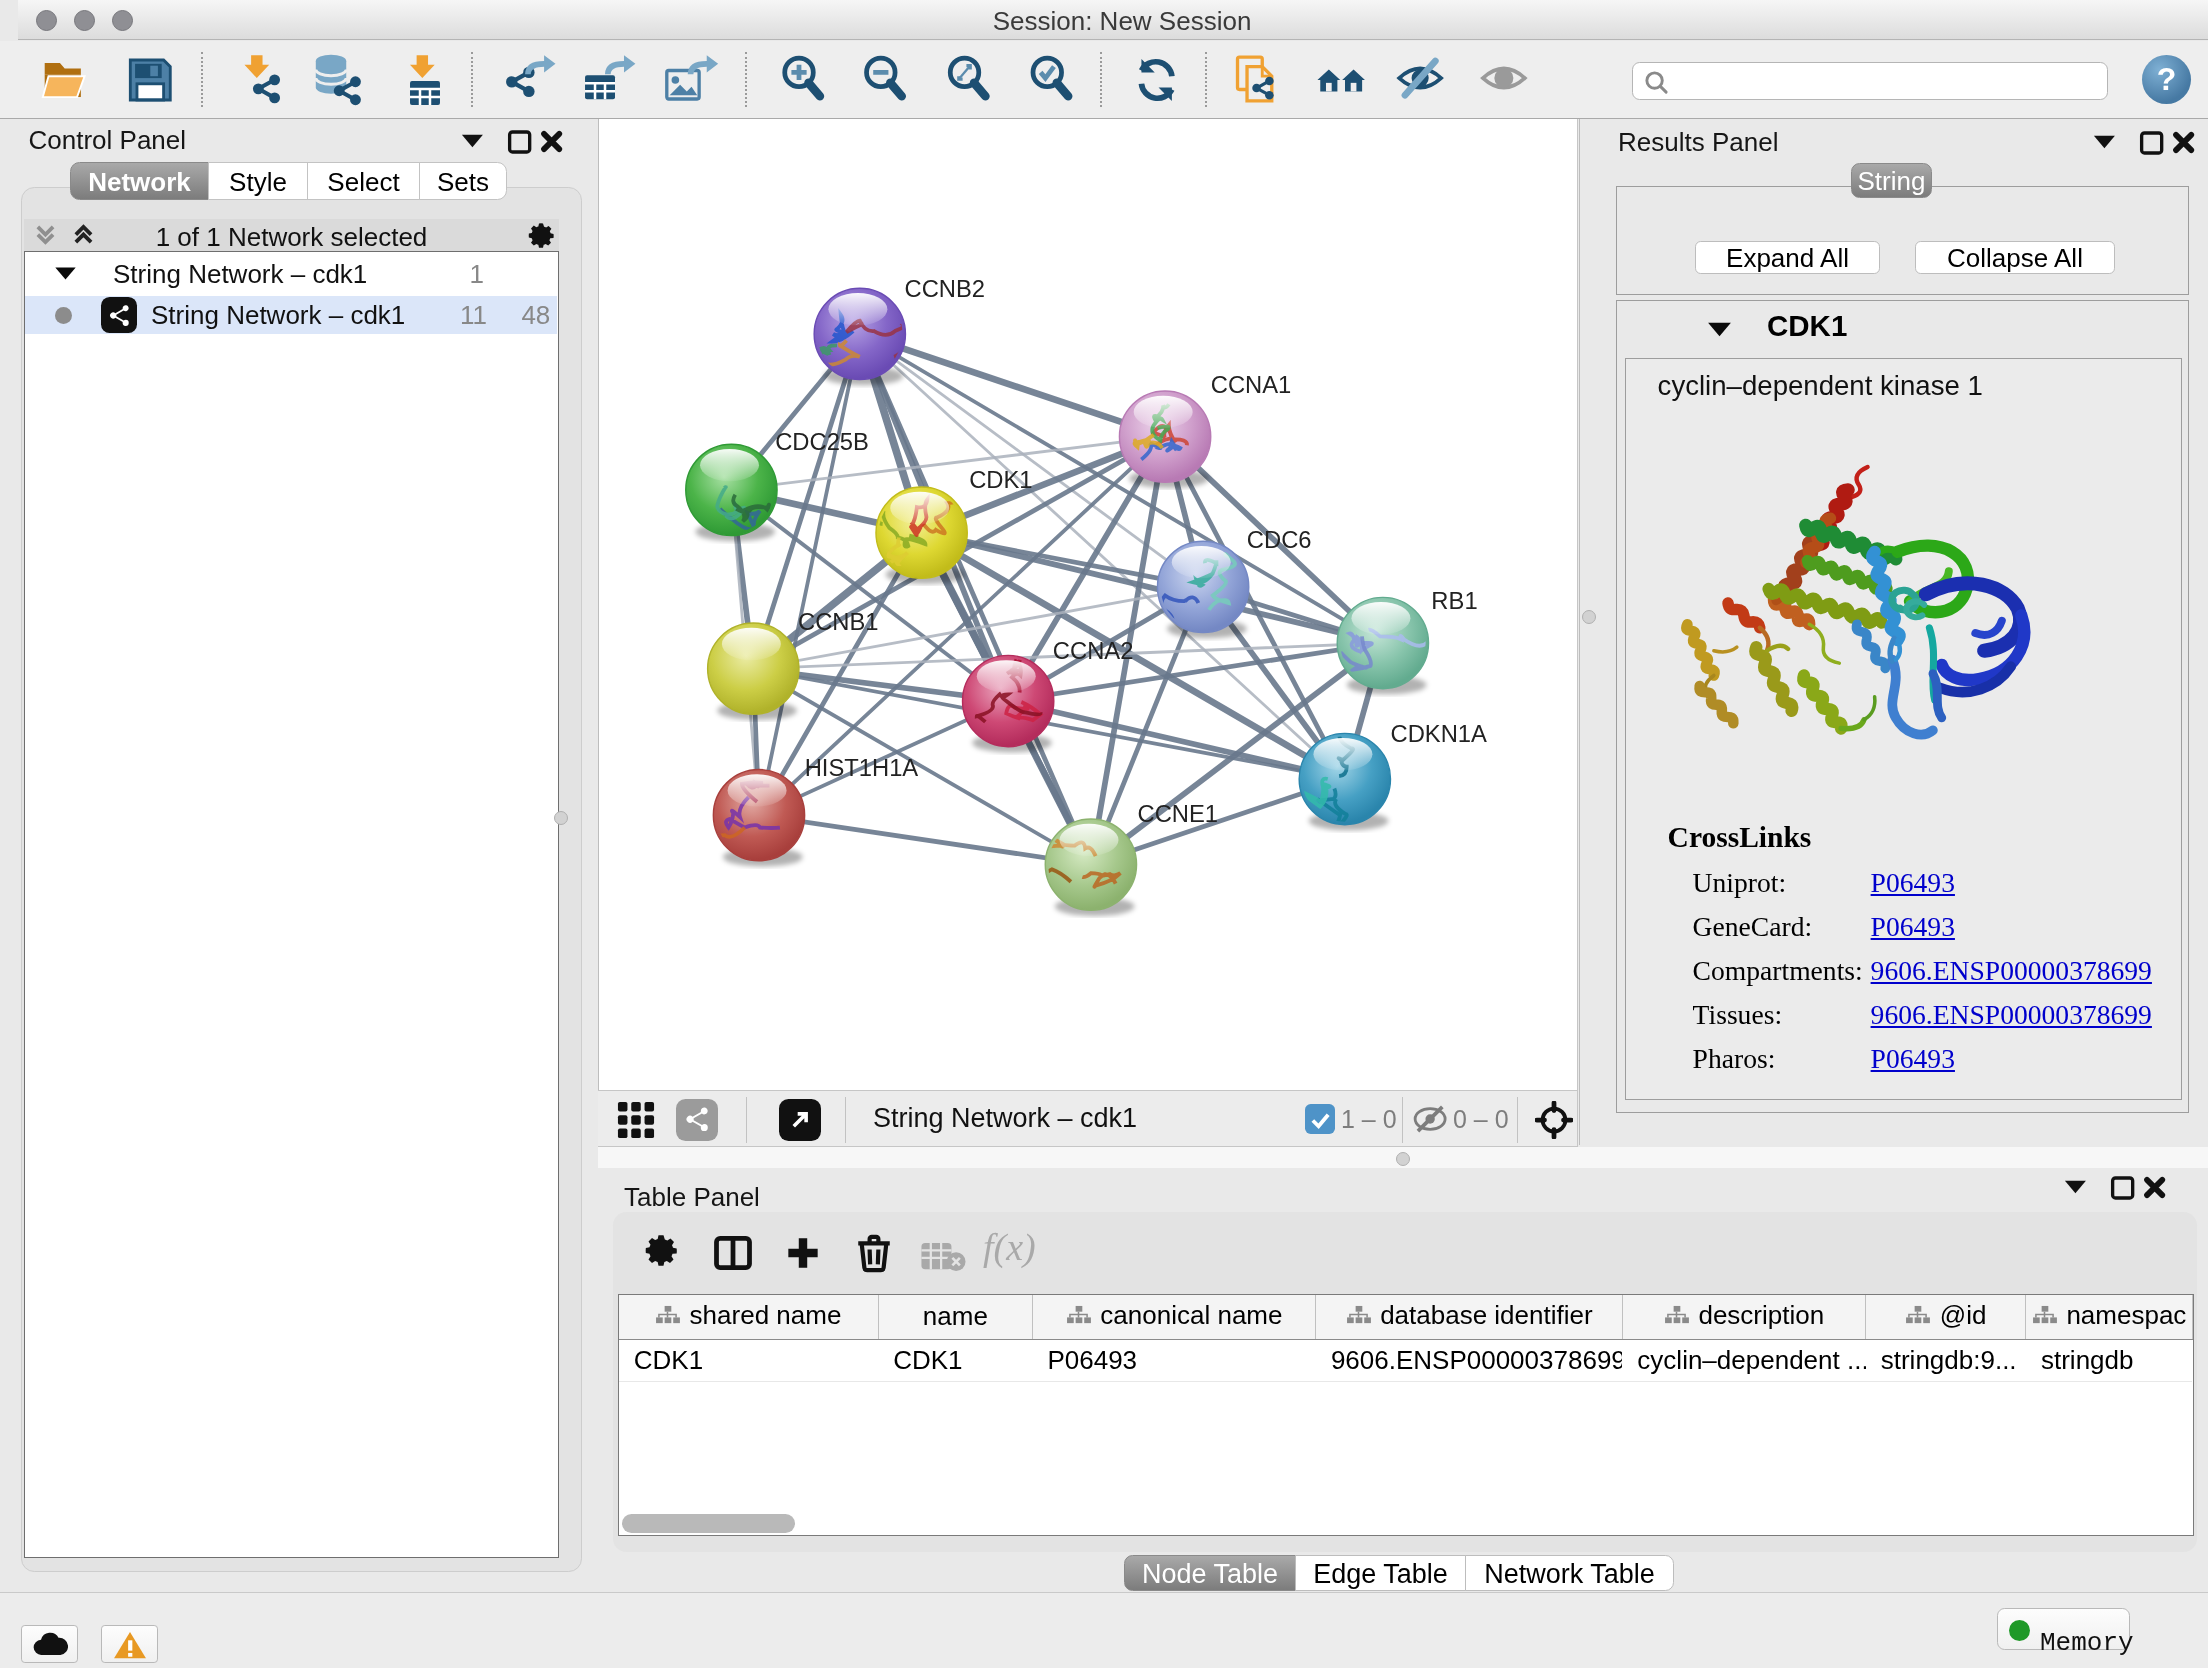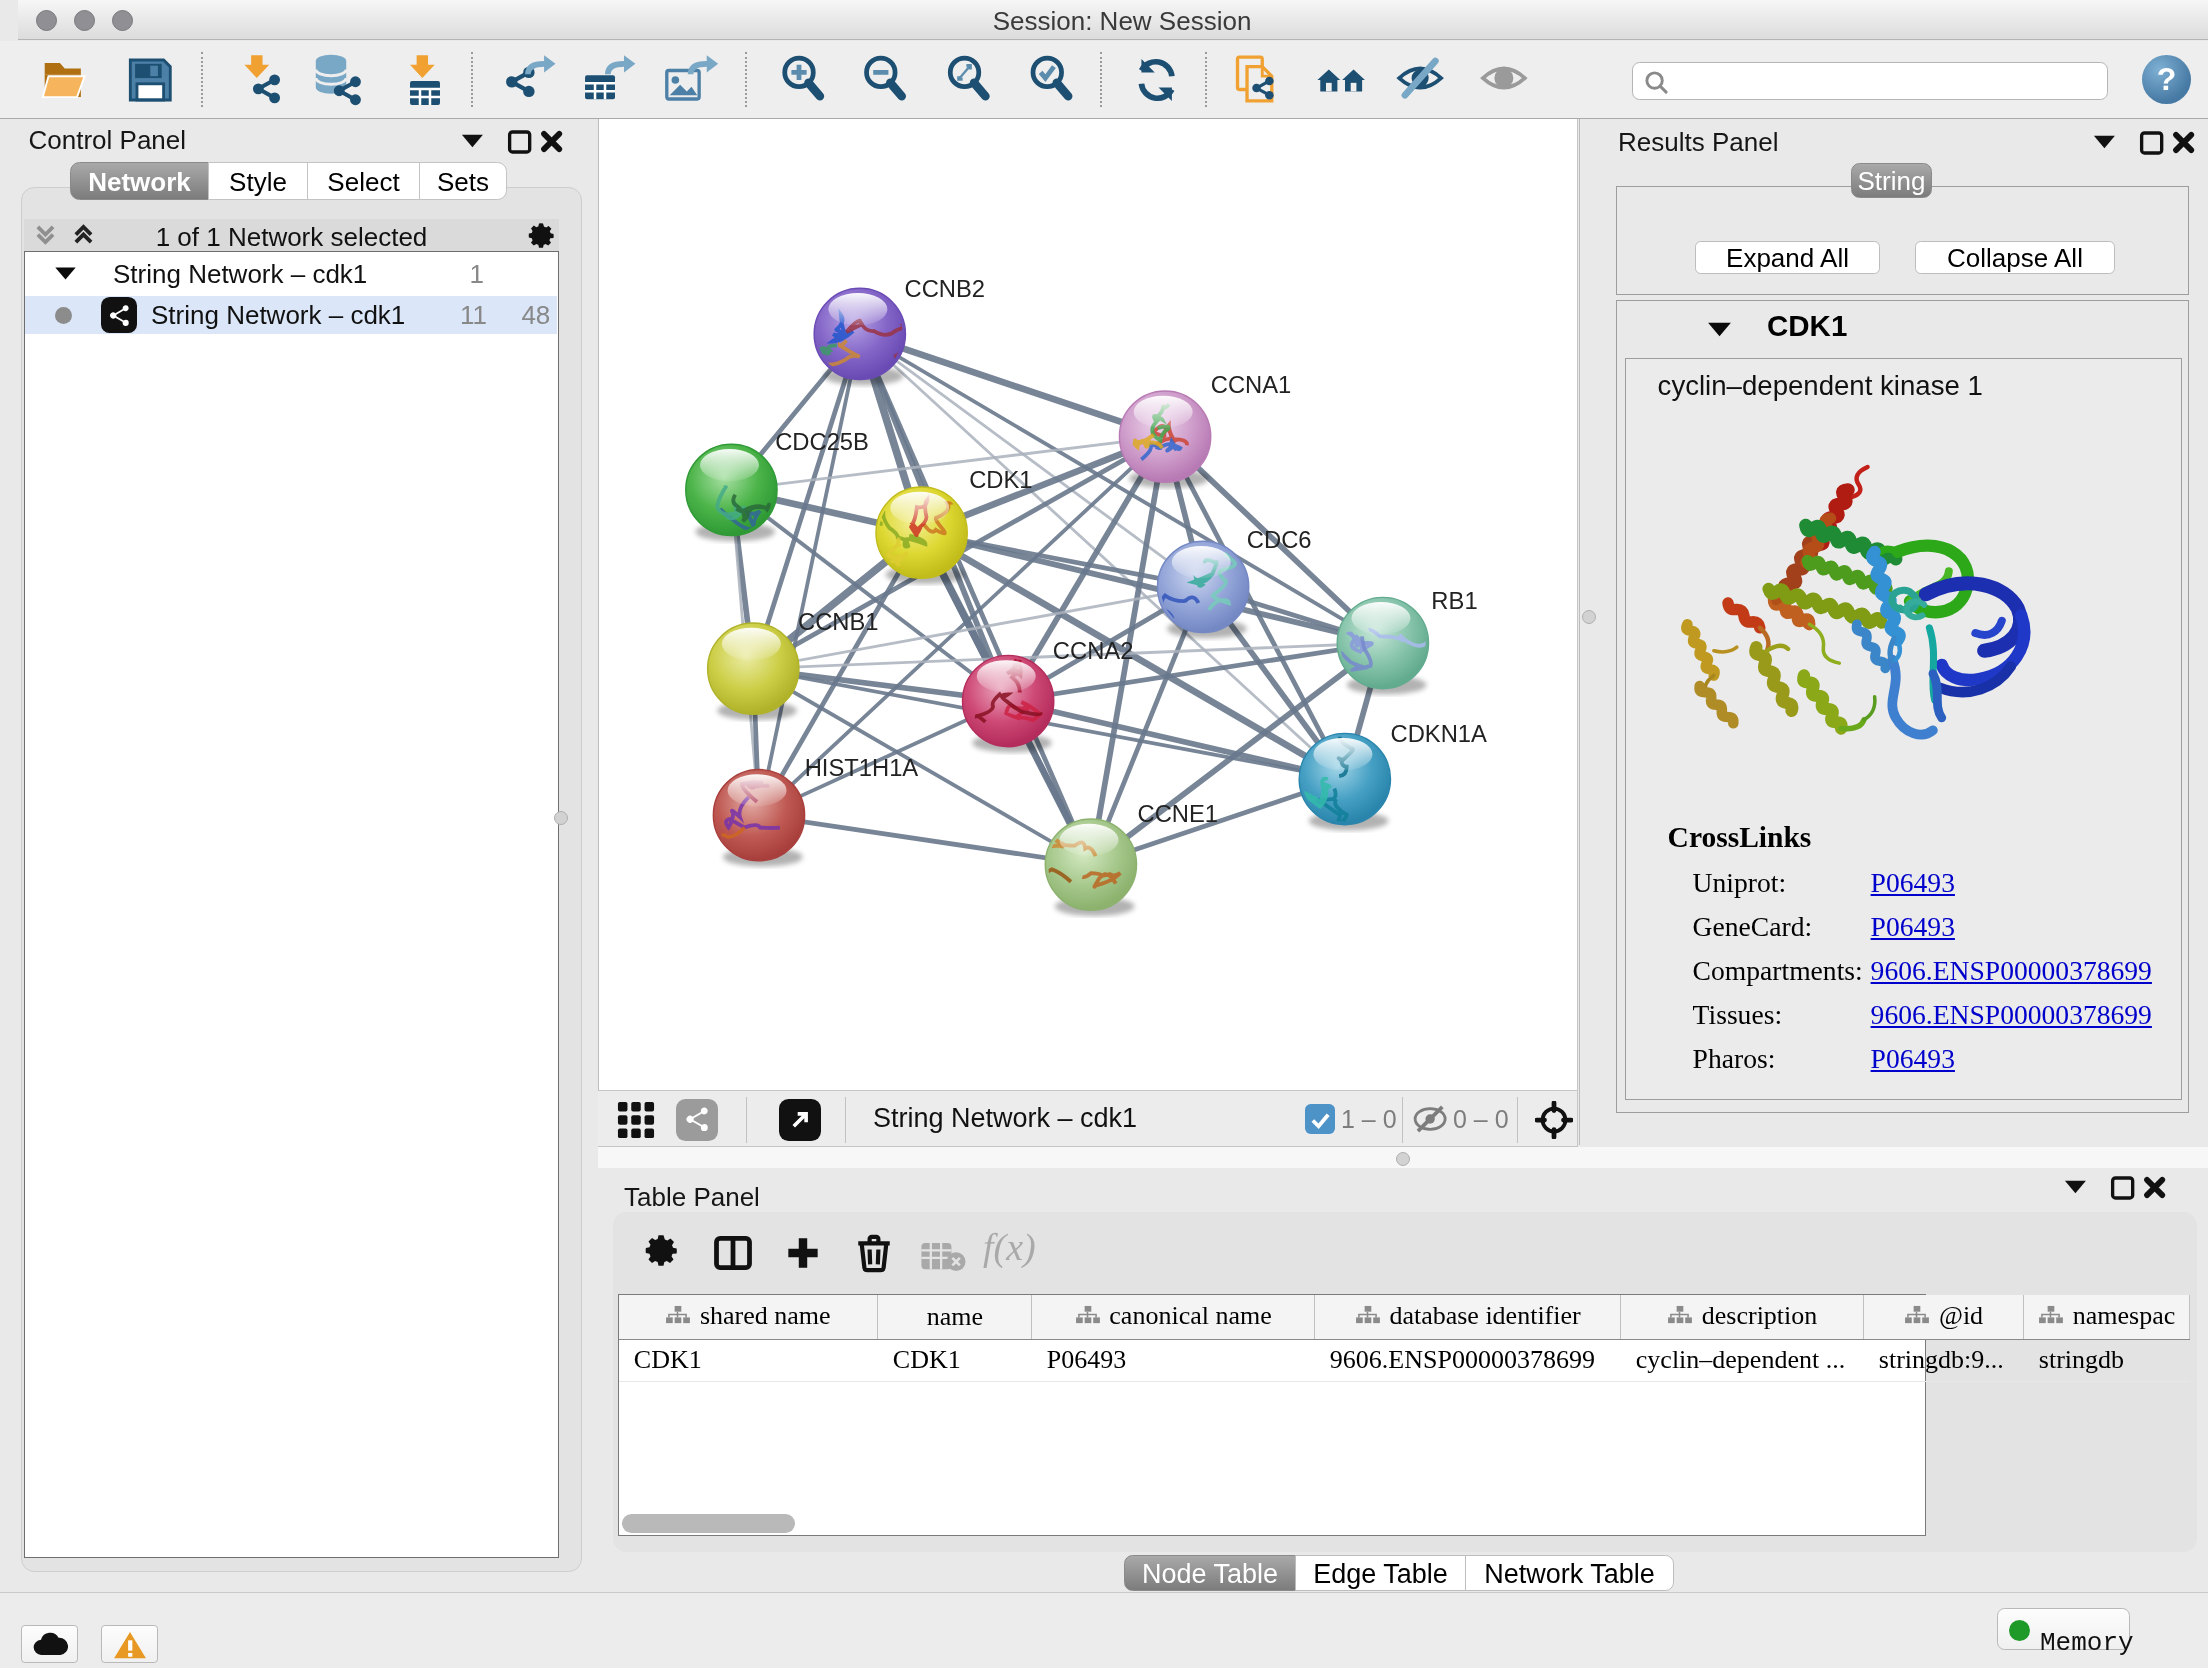--- a/index.html
+++ b/index.html
@@ -690,21 +690,21 @@
       <svg class="abs" style="left:306px;top:28.5px;" width="48" height="30" viewBox="0 0 25 16">
           <g fill="#a9a9a9">
             <rect x="1" y="1" width="16" height="14" rx="2"></rect>
             <path d="M1 5 L17 5 M1 9 L17 9 M6 1 L6 15 M11.5 1 L11.5 15" stroke="#e3e3e3" stroke-width="1.2"></path>
             <circle cx="19.5" cy="11" r="5"></circle>
             <path d="M17.5 9 L21.5 13 M21.5 9 L17.5 13" stroke="#e3e3e3" stroke-width="1.4"></path>
           </g>
         </svg>
       <div class="abs" style="left:370px;top:13.3px;font-family:'Liberation Serif',serif;font-style:italic;font-size:38px;color:#a9a9a9;">f(x)</div>
 
-      <div class="abs" style="left:4.8px;top:82px;width:1308px;height:242px;background:#fff;border:1.9px solid #7a7a7a;font-family:Liberation Serif, serif;">
+      <div class="abs" style="left:4.8px;top:82px;width:1576px;height:242px;background:#fff;border:1.9px solid #7a7a7a;">
         <table id="ntable">
           <colgroup>
               <col style="width:259px">
               <col style="width:154px">
               <col style="width:283px">
               <col style="width:306px">
               <col style="width:243px">
               <col style="width:160px">
               <col style="width:166px">
             </colgroup>

